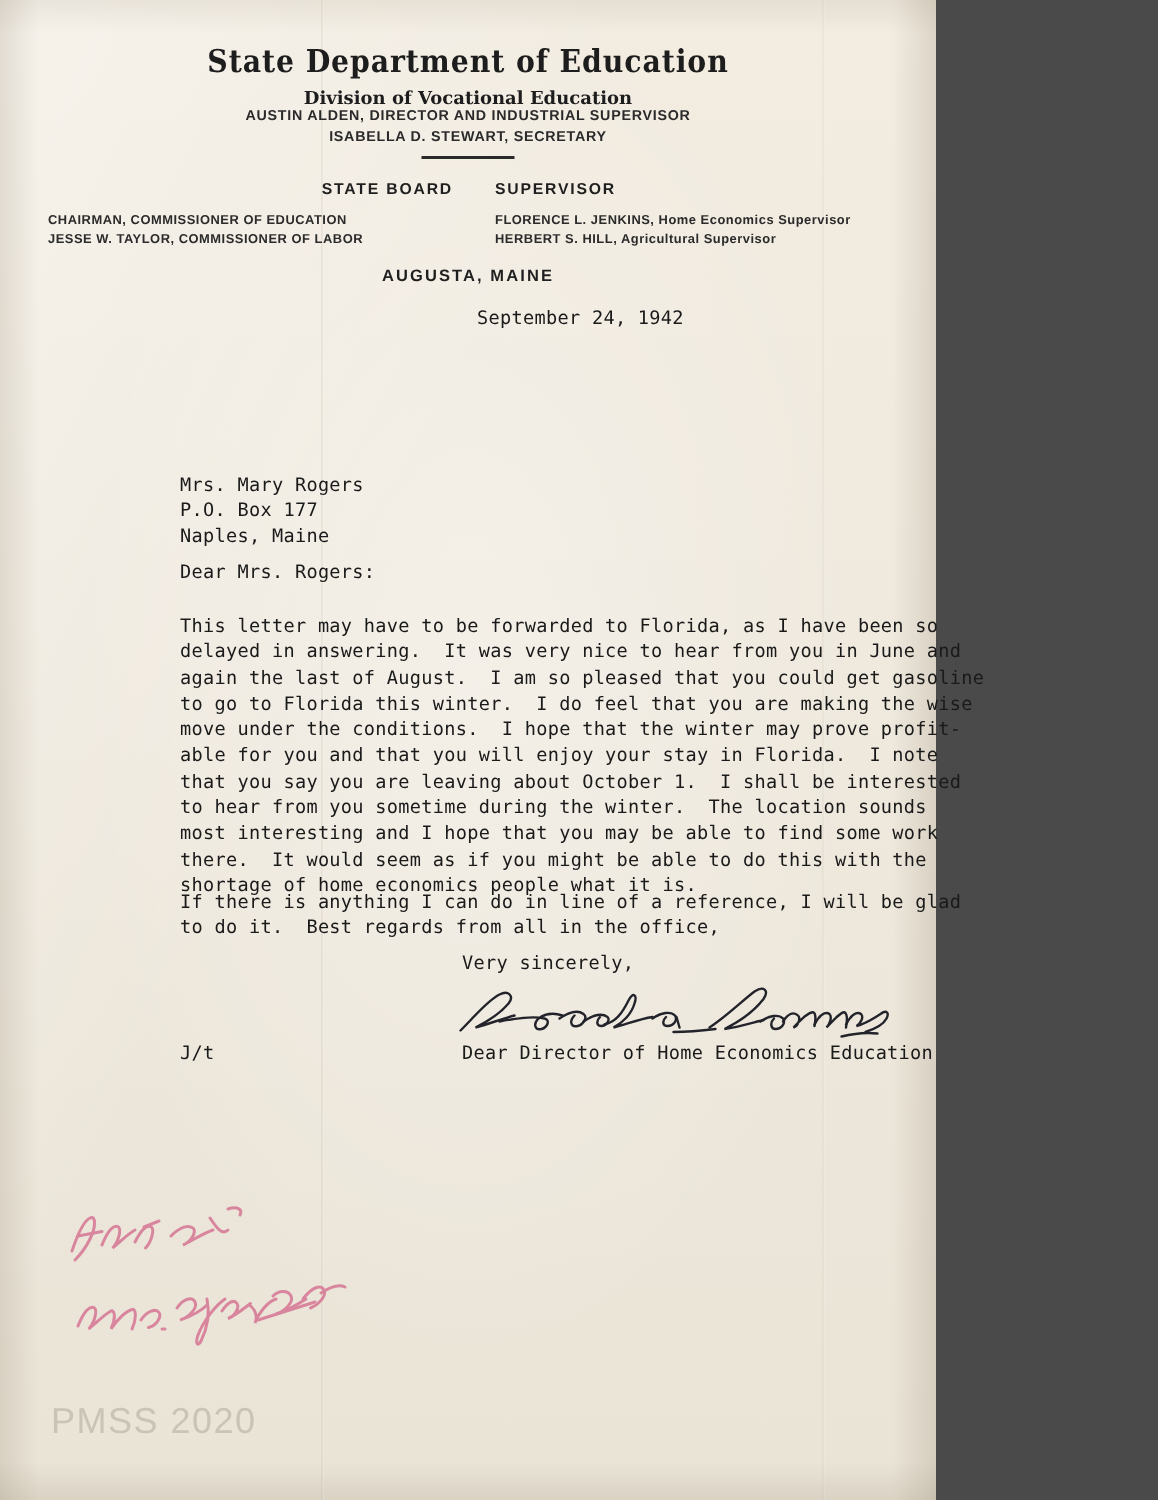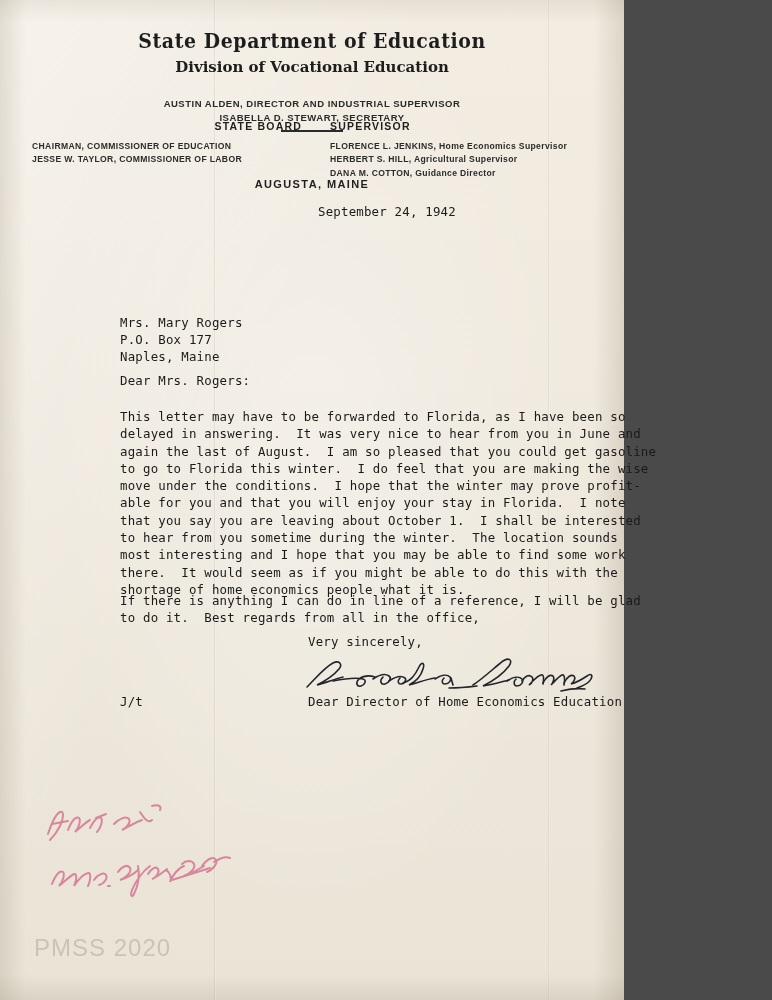--- a/index.html
+++ b/index.html
@@ -59,31 +59,31 @@
     font-weight: bold;
     font-size: 21px;
     letter-spacing: 0.6px;
     color: #1d1d1d;
     
     font-stretch: condensed;
   }
   .dept-sub {
     font-family: "DejaVu Serif", serif;
     font-weight: bold;
-    font-size: 15px;
+    font-size: 12px;
     color: #1d1d1d;
     margin-top: 5px;
   }
   .officer-line {
     font-family: "Liberation Sans", sans-serif;
     font-size: 9.5px;
     font-weight: bold;
     letter-spacing: 0.5px;
     color: #2a2a2a;
-    margin-top: 22px;
+    margin-top: 0;
   }
   .officer-line.second {
     margin-top: 3px;
     text-align: center;
   }
   .rule {
     width: 62px;
     height: 2px;
     background: #2a2a2a;
     margin: 7px auto 0 auto;
@@ -243,21 +243,20 @@
   <div class="col-left">
     <div class="col-head">STATE BOARD</div>
     <div class="col-item">CHAIRMAN, COMMISSIONER OF EDUCATION</div>
     <div class="col-item">JESSE W. TAYLOR, COMMISSIONER OF LABOR</div>
   </div>
 
   <div class="col-right">
     <div class="col-head">SUPERVISOR</div>
     <div class="col-item">FLORENCE L. JENKINS, Home Economics Supervisor</div>
     <div class="col-item">HERBERT S. HILL, Agricultural Supervisor</div>
-    <div class="col-item">DANA M. COTTON, Guidance Director</div>
   </div>
 
   <div class="city-line">AUGUSTA, MAINE</div>
 
   <div class="typed date-line">September 24, 1942</div>
 
   <div class="typed address-block"><span>Mrs. Mary Rogers</span><br><span>P.O. Box 177</span><br><span>Naples, Maine</span></div>
 
   <div class="typed salutation">Dear Mrs. Rogers:</div>
 

